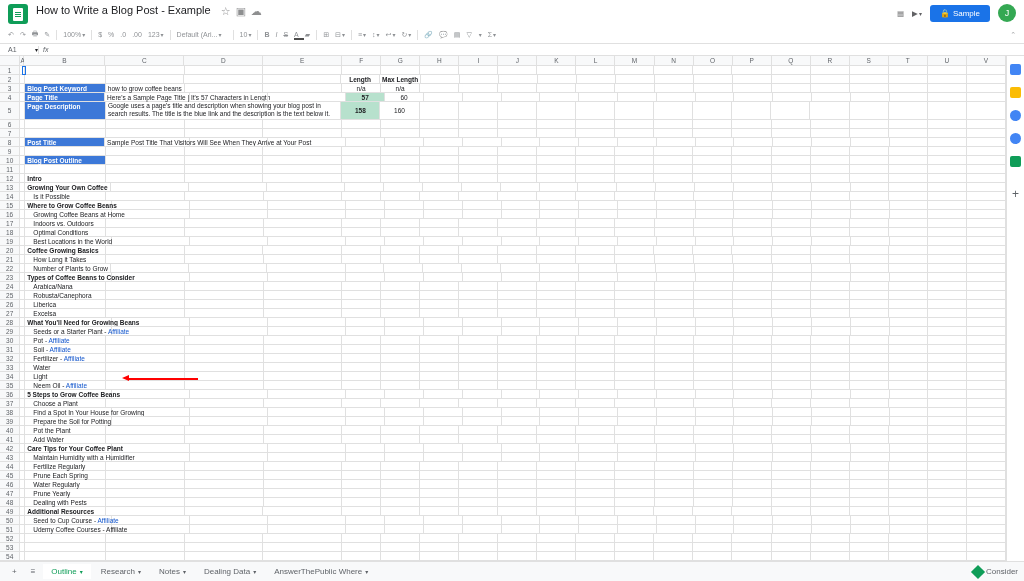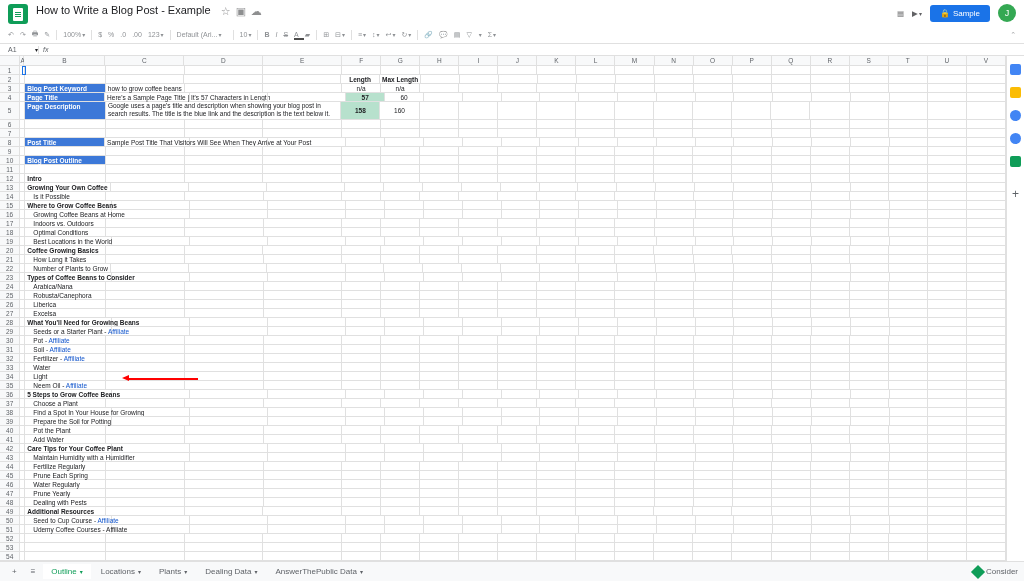--- a/index.html
+++ b/index.html
@@ -1561,32 +1561,32 @@
 </div>
 
 <div class="bottom-tabs">
   <span class="tab-btn">+</span>
   <span class="tab-btn">≡</span>
   <div class="tab active">
       <span>Outline</span>
       <span class="tab-chev">▾</span>
     </div>
   <div class="tab">
-      <span>Locations</span>
+      <span>Research</span>
       <span class="tab-chev">▾</span>
     </div>
   <div class="tab">
-      <span>Plants</span>
+      <span>Notes</span>
       <span class="tab-chev">▾</span>
     </div>
   <div class="tab">
       <span>Dealing Data</span>
       <span class="tab-chev">▾</span>
     </div>
   <div class="tab">
-      <span>AnswerThePublic Data</span>
+      <span>AnswerThePublic Where</span>
       <span class="tab-chev">▾</span>
     </div>
   <div class="explore-btn">
     <div class="explore-icon"></div>
     <span>Consider</span>
   </div>
 </div>
 
 </body></html>

